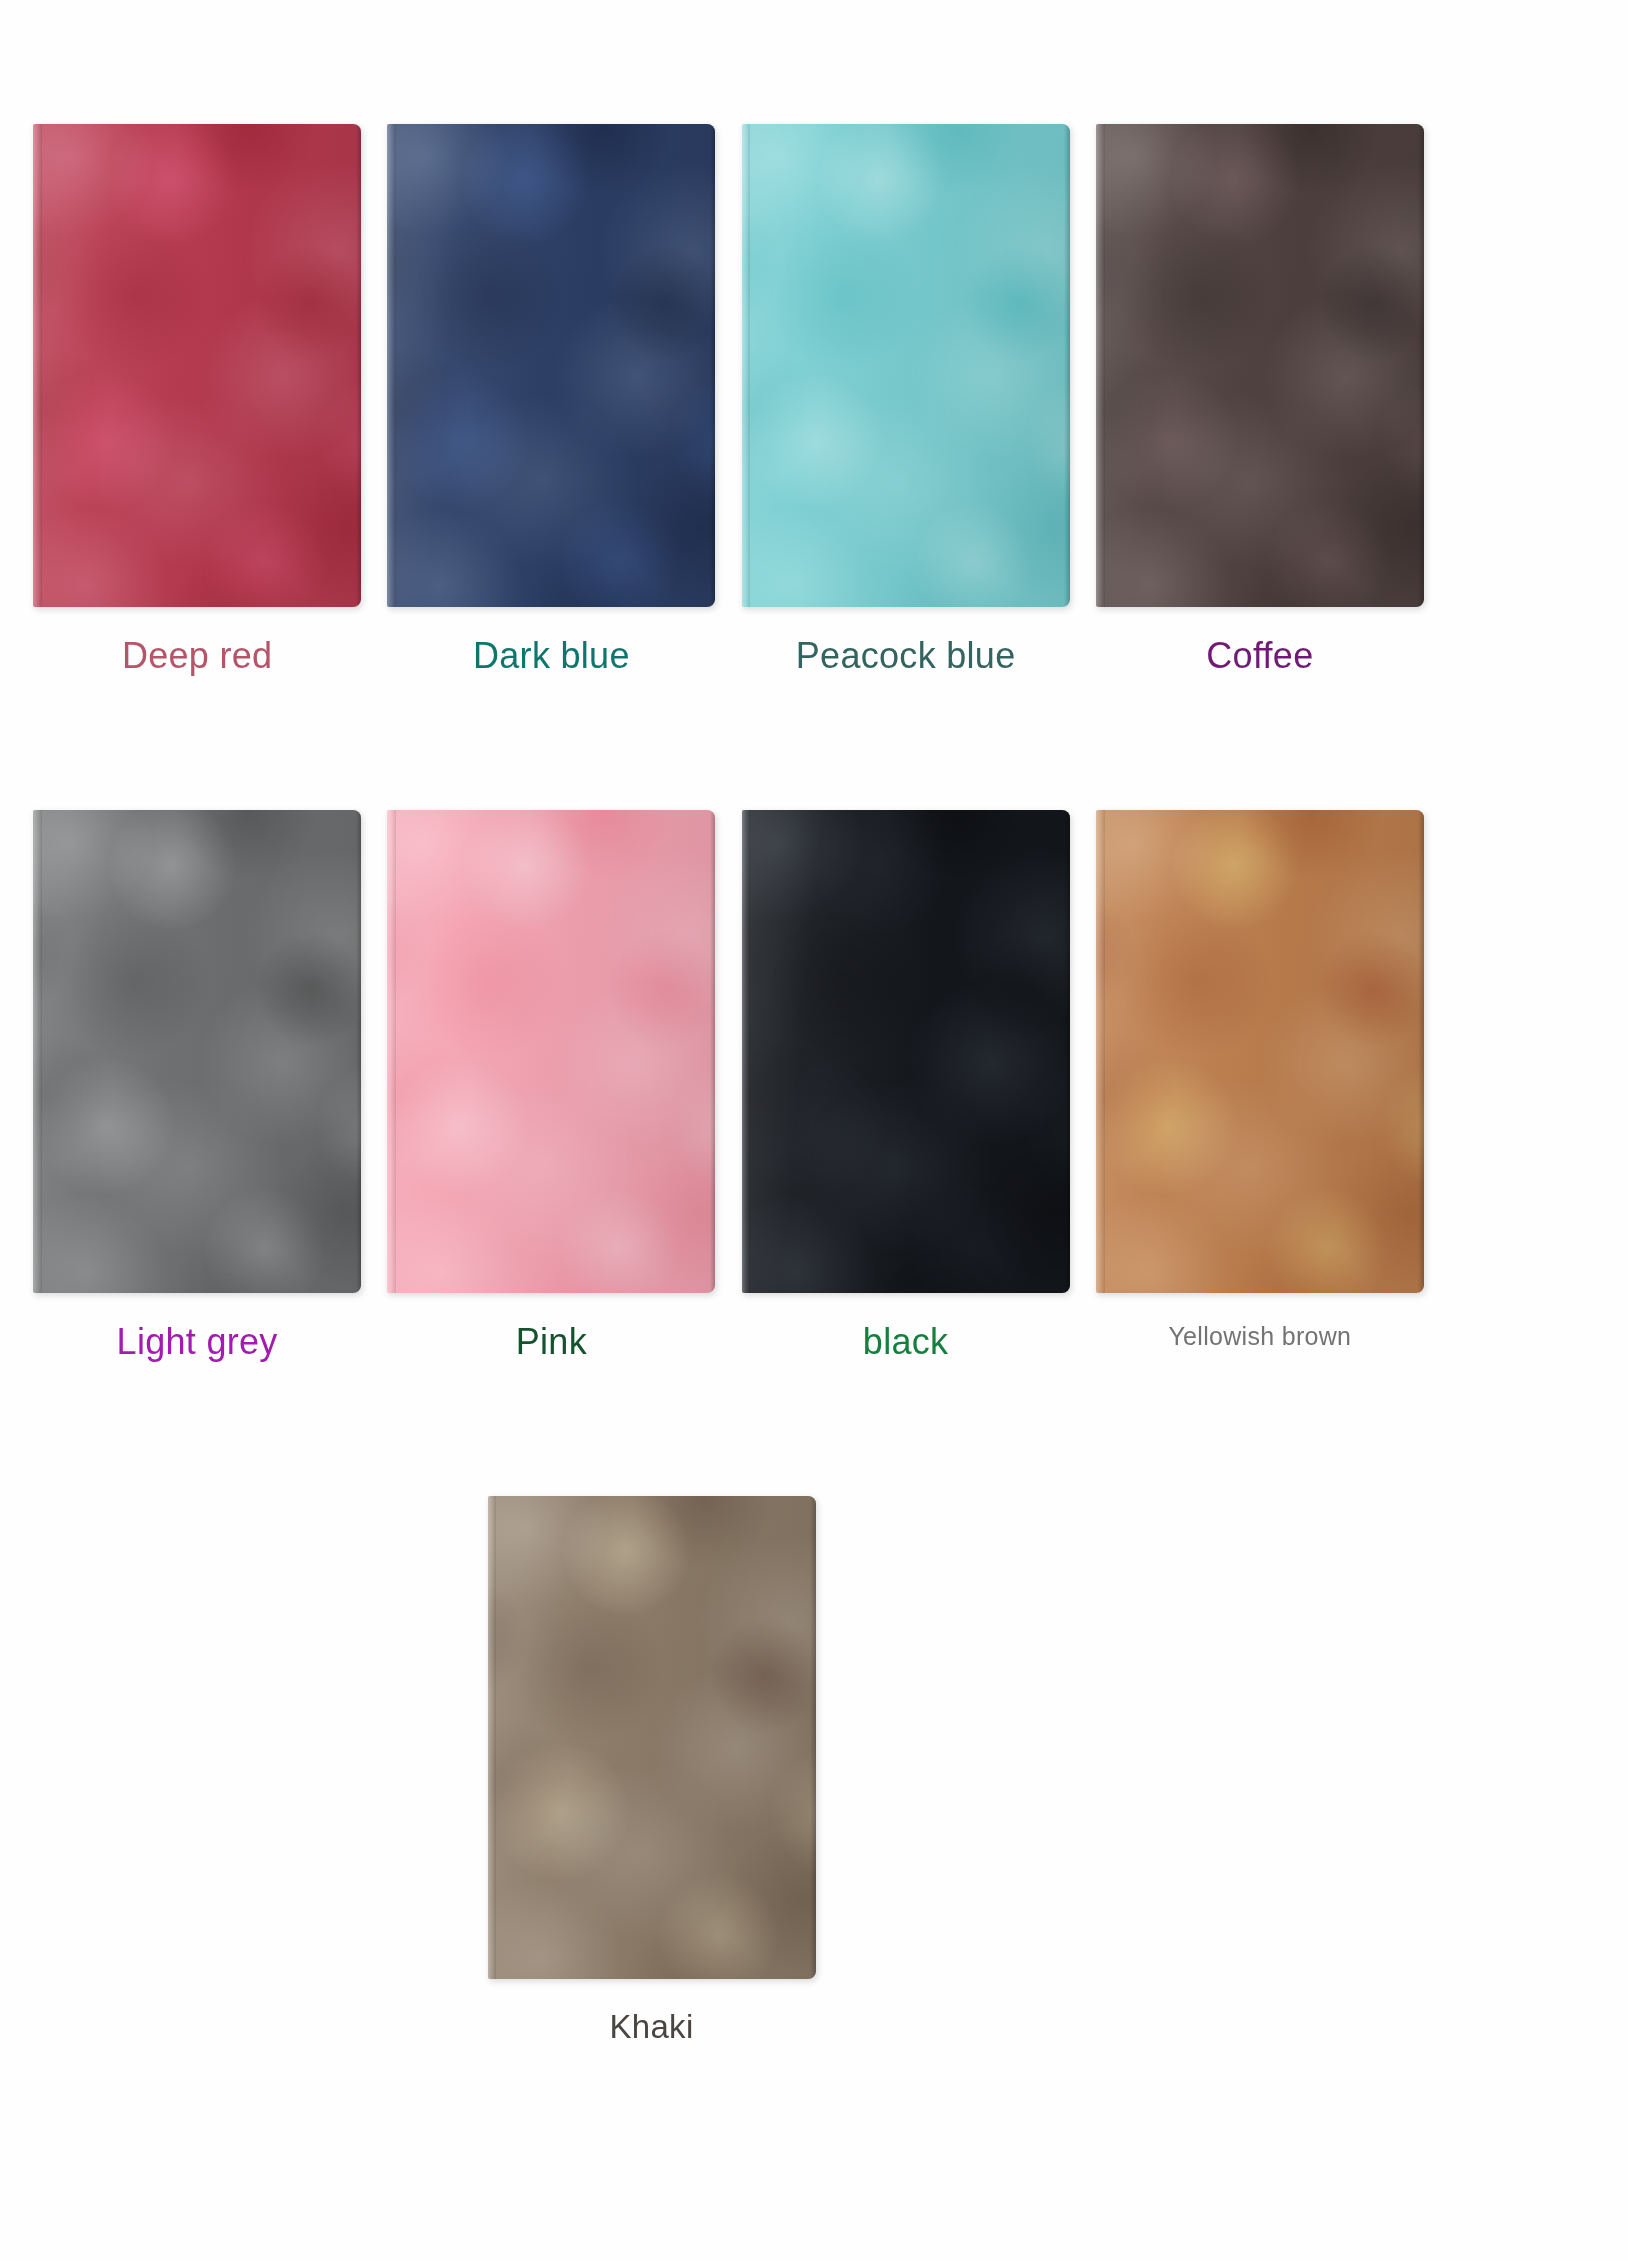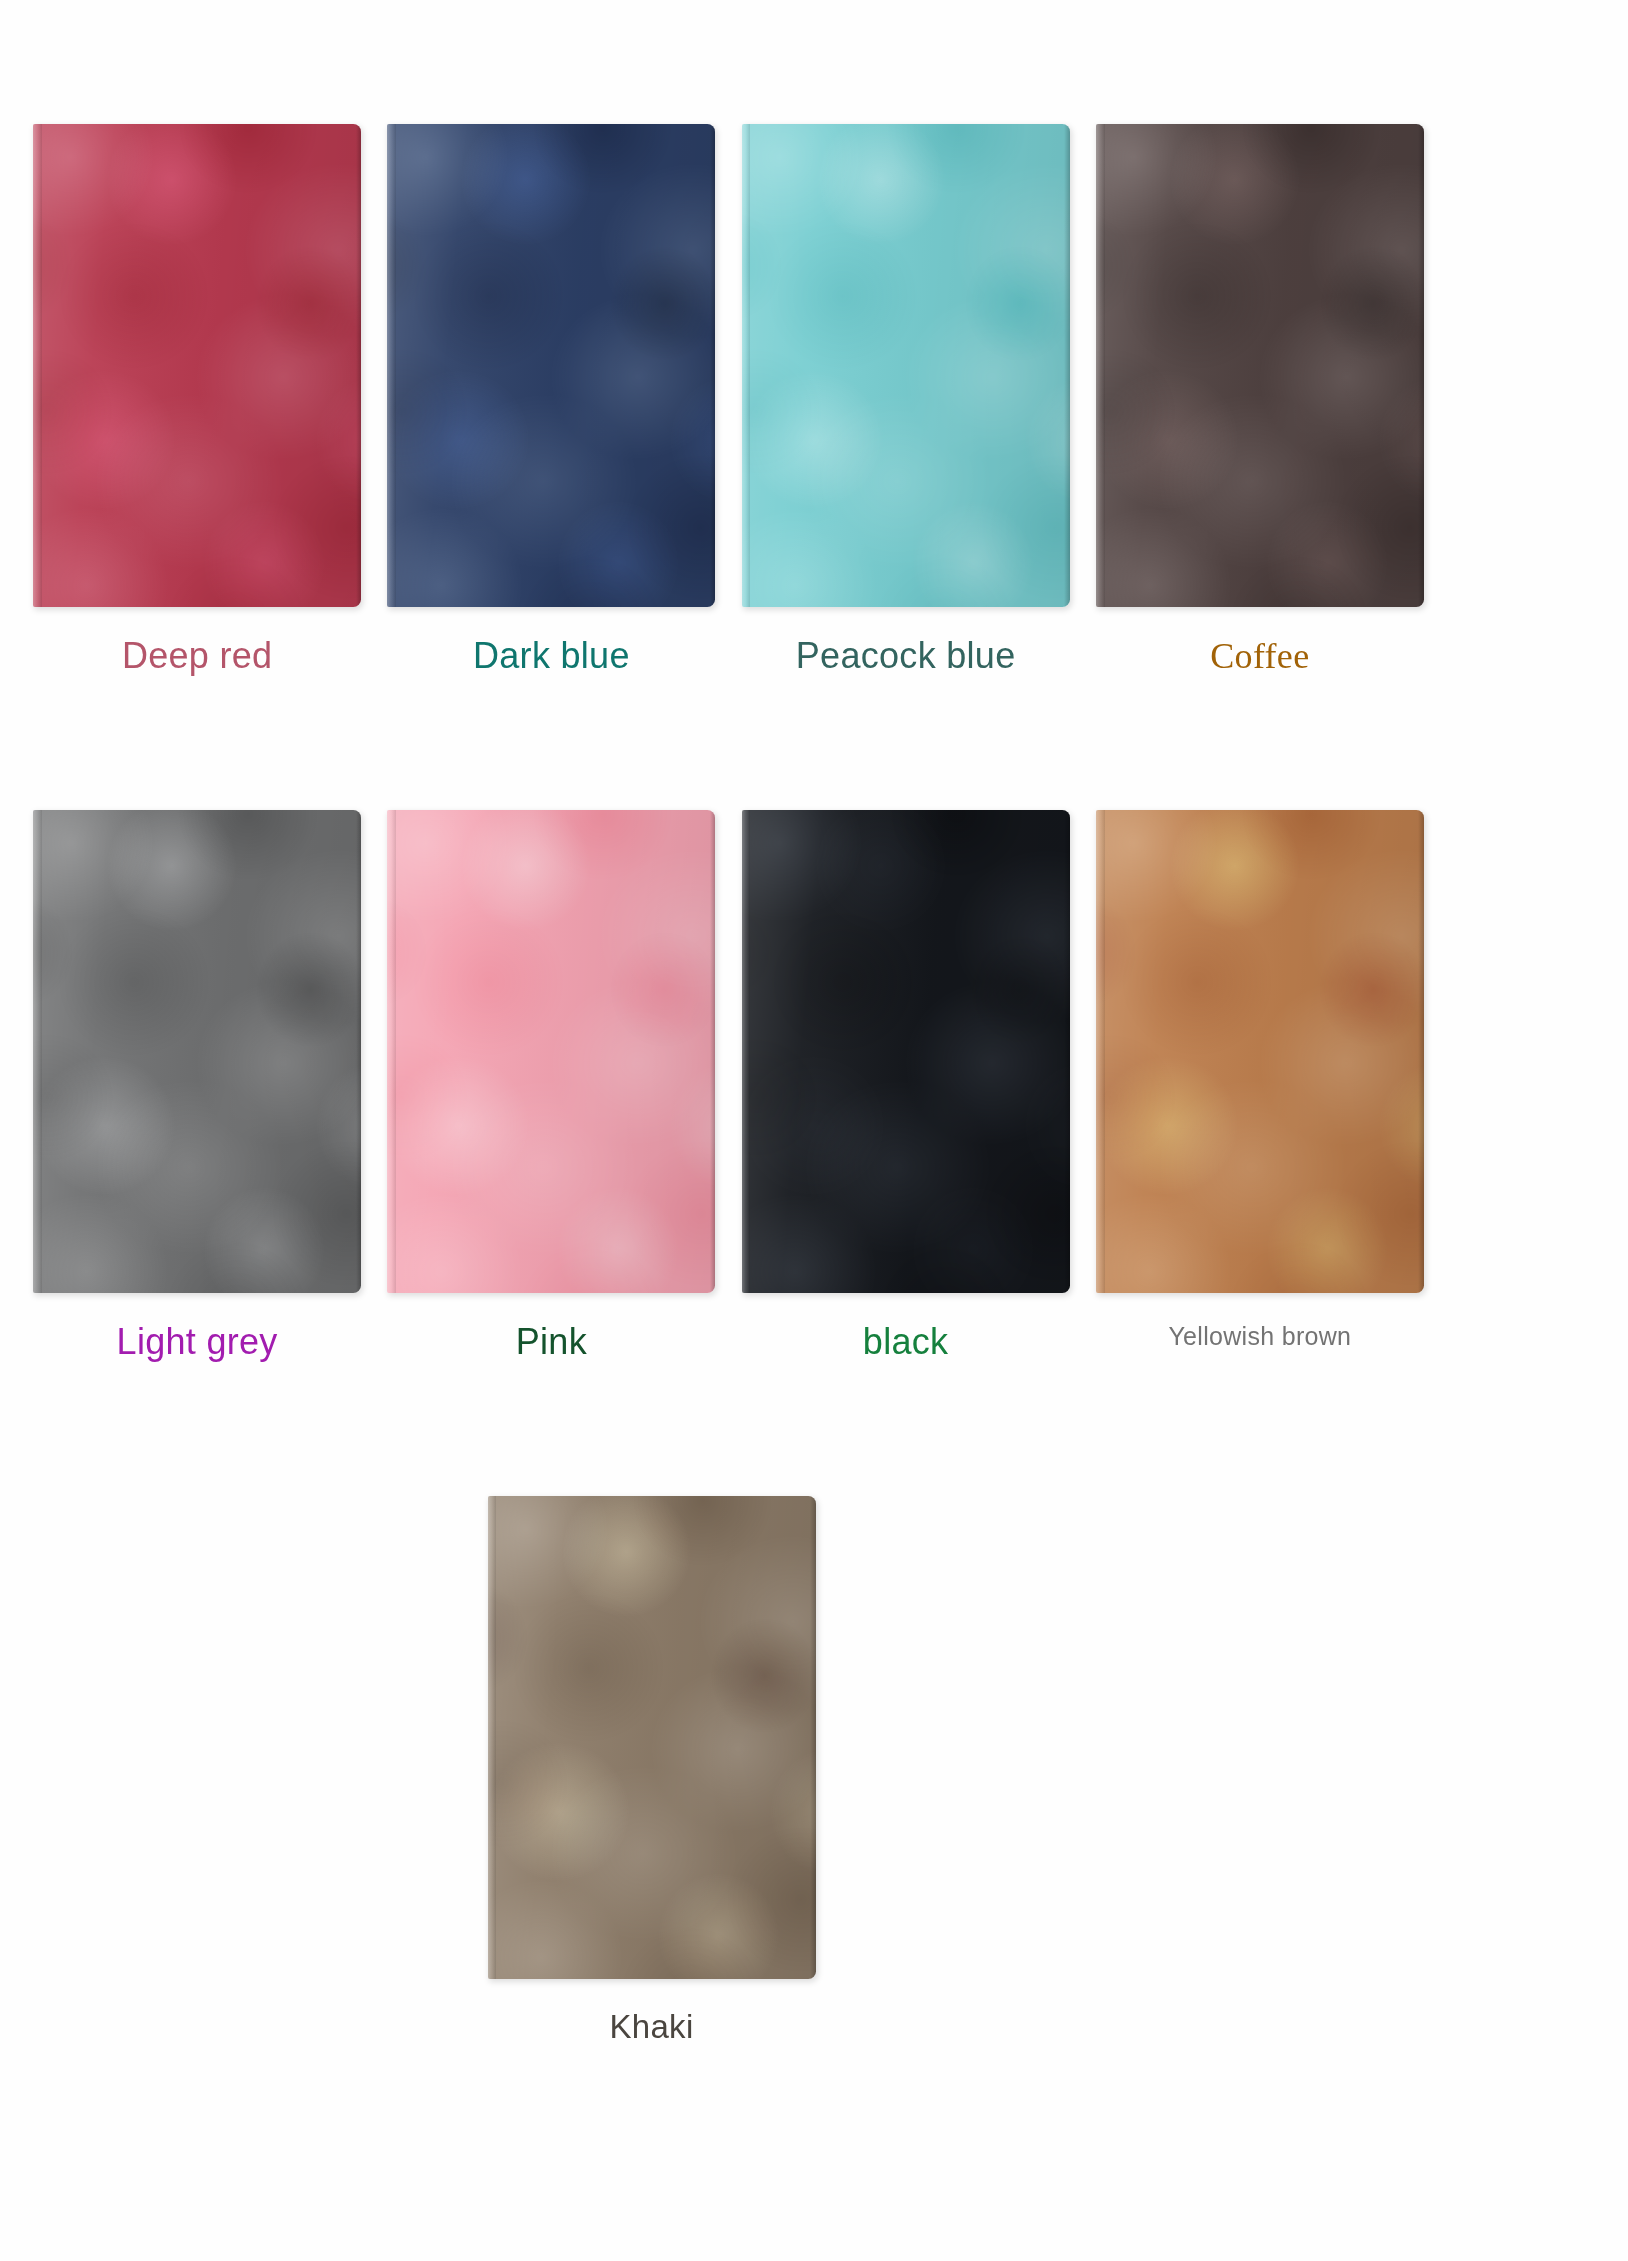--- a/index.html
+++ b/index.html
@@ -197,21 +197,21 @@
       <div class="cover-wrap">
         <div class="cover">
           <div class="base" style="background: rgb(79, 65, 64);"></div>
           <div class="mottle"></div>
           <div class="mottle2"></div>
           <div class="sheen"></div>
           <div class="spine"></div>
           <div class="edge"></div>
         </div>
       </div>
-      <div class="swatch-label size-lg" style="color: #a16207; font-family: Liberation Serif, serif;">Coffee</div>
+      <div class="swatch-label size-lg" style="color: #701a75;">Coffee</div>
     </div>
 
   </div>
 
   <div class="swatch-row row-2">
 
     <div class="swatch-cell">
       <div class="cover-wrap">
         <div class="cover">
           <div class="base" style="background: rgb(111, 112, 113);"></div>

